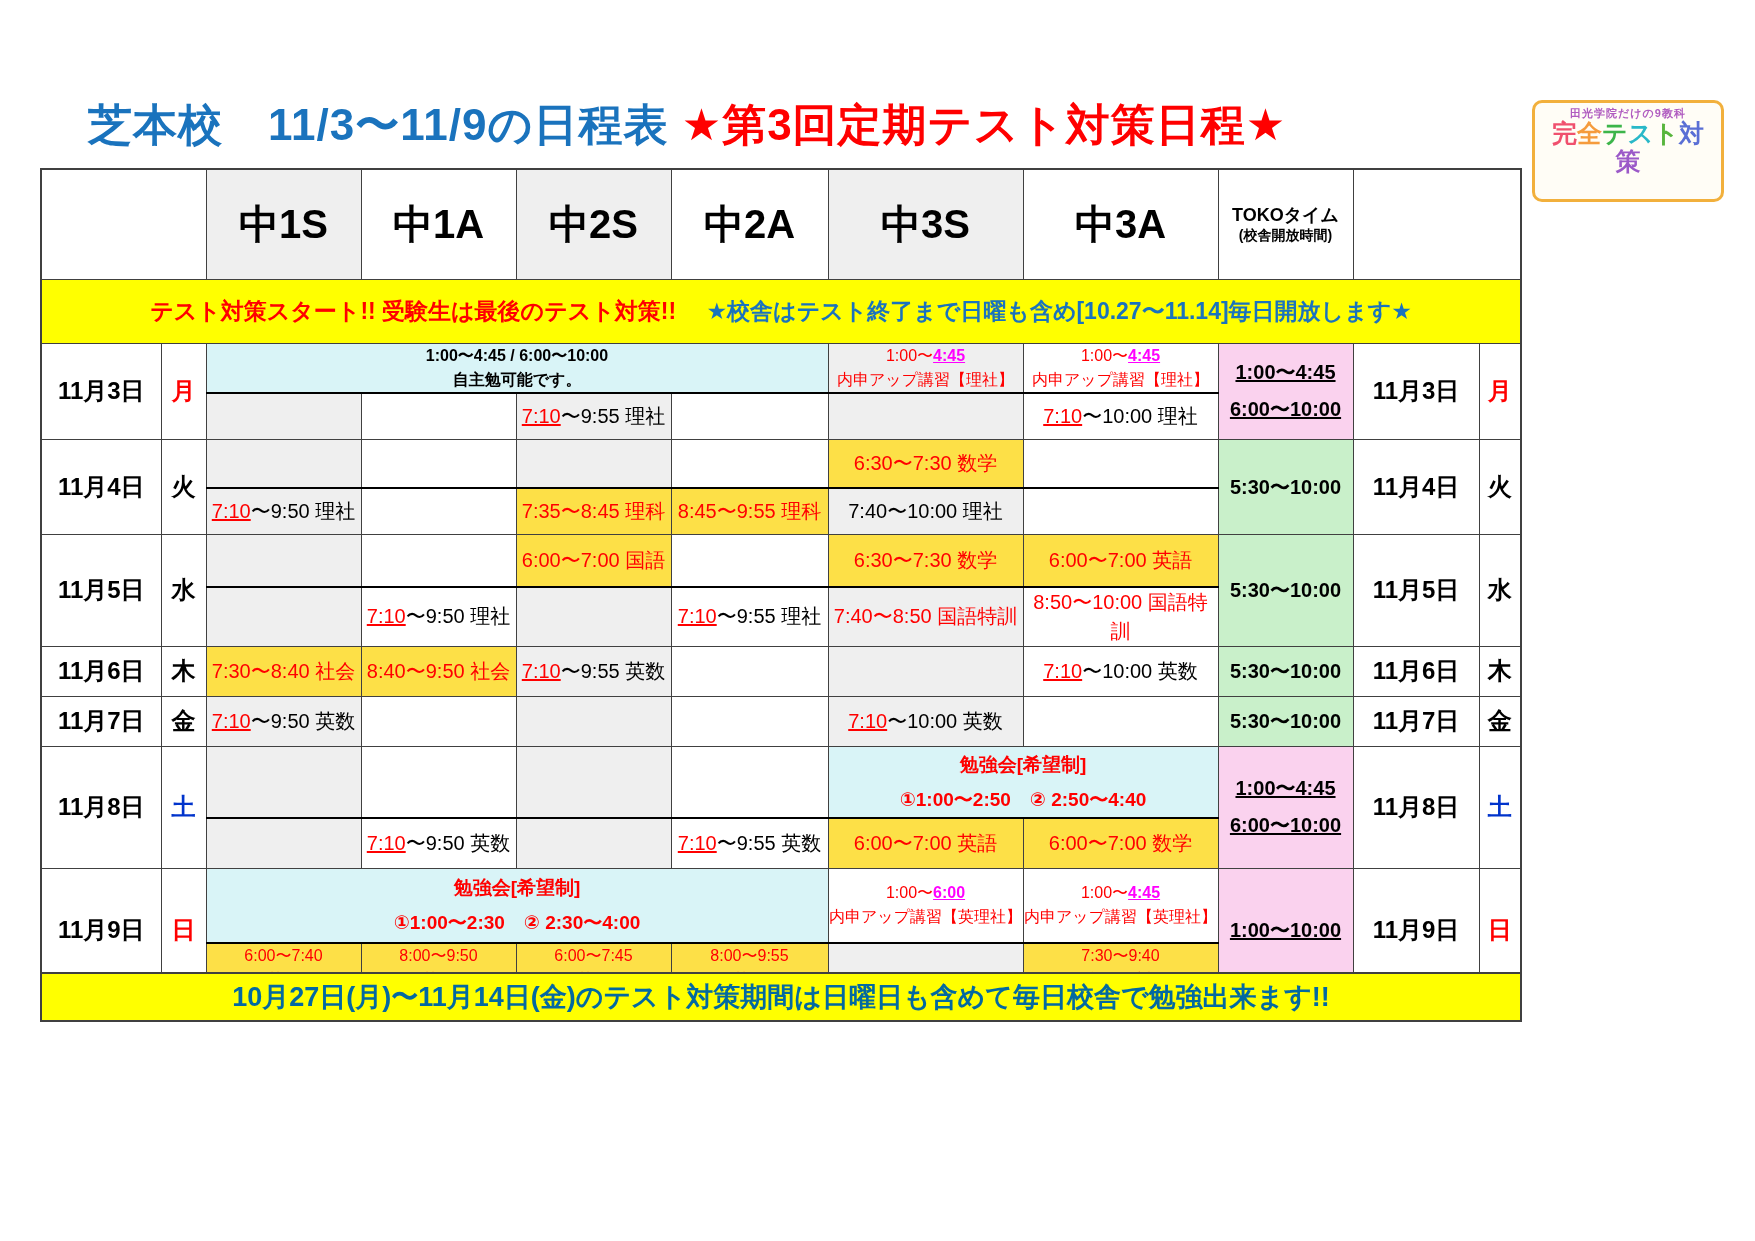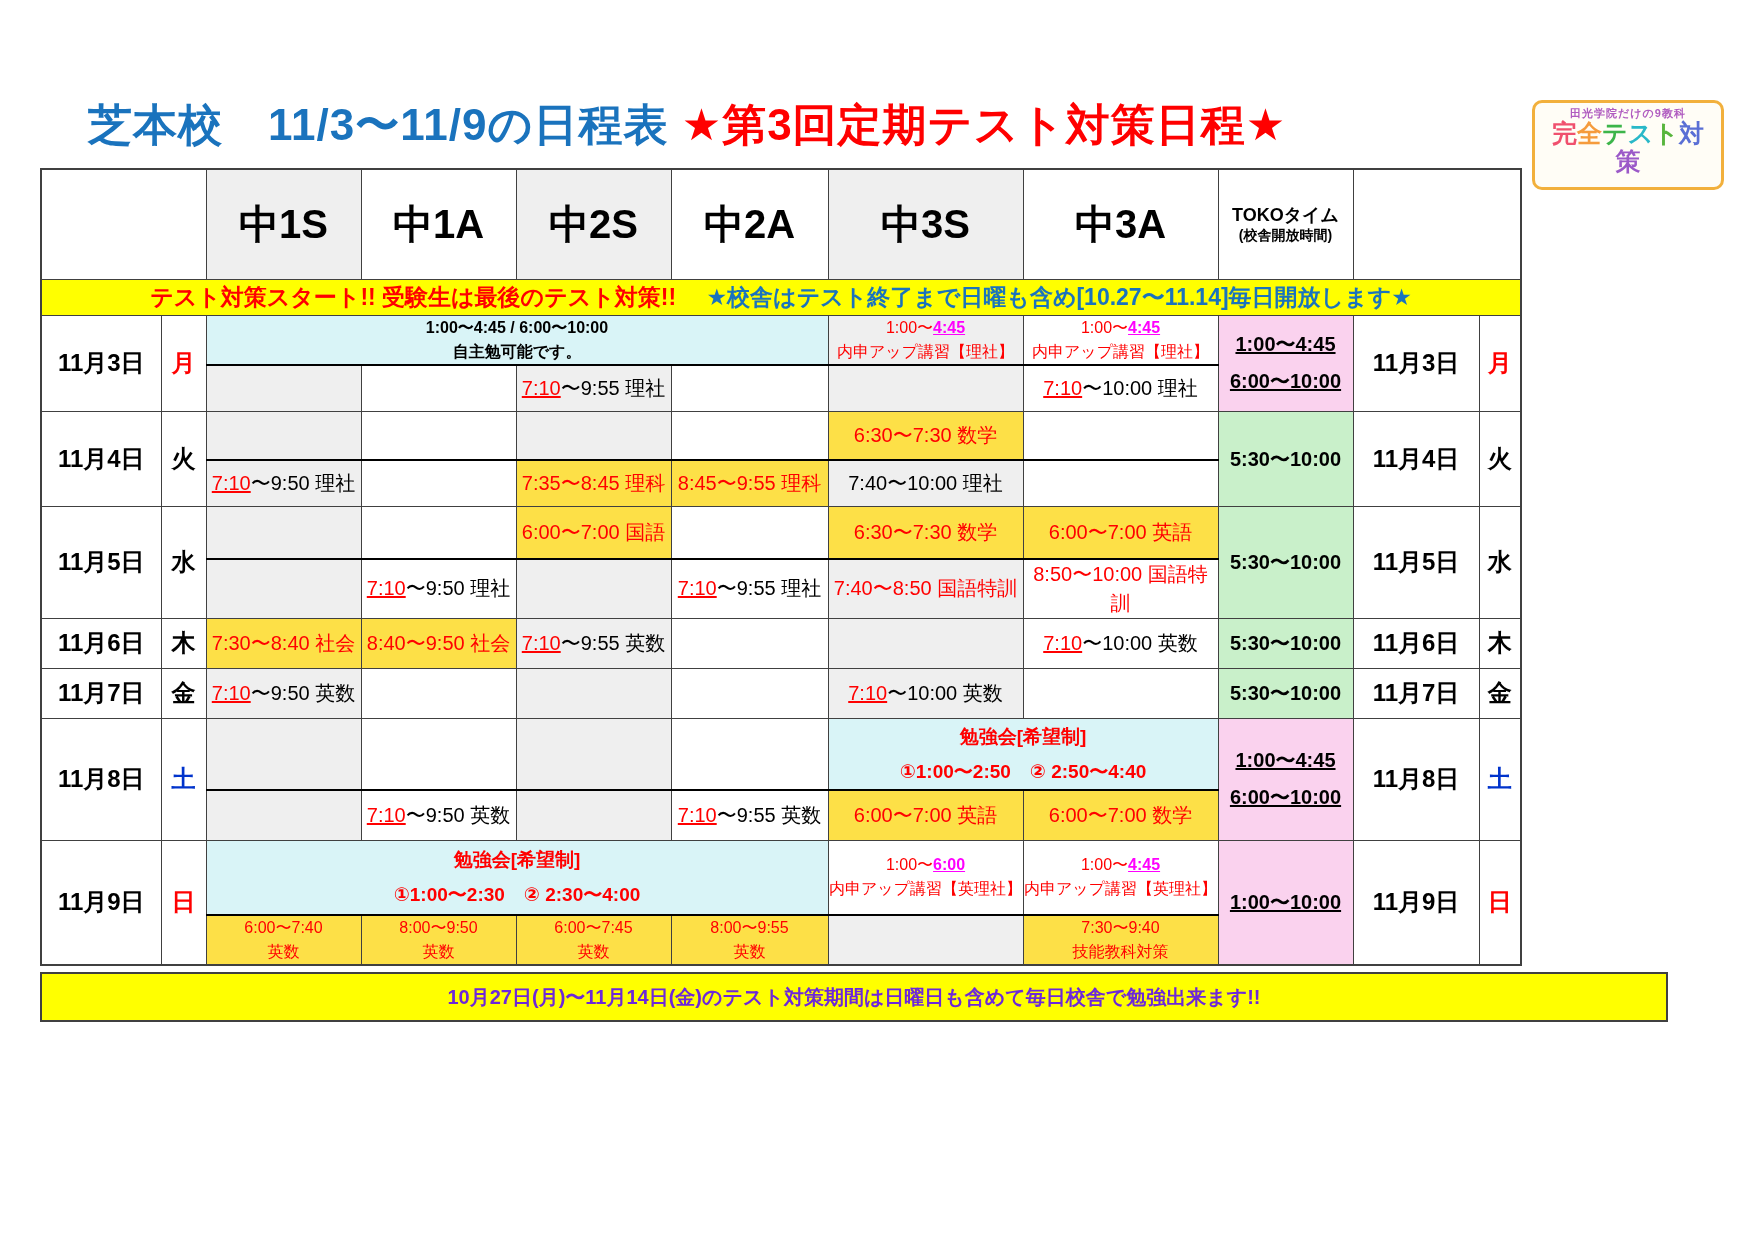--- a/index.html
+++ b/index.html
@@ -7,21 +7,21 @@
     width:1755px;height:1241px;background:#ffffff;position:relative;
     font-family:"Liberation Sans","DejaVu Sans",sans-serif;
     -webkit-font-smoothing:antialiased;
   }
   
   .page-title{position:absolute;left:88px;top:96px;font-size:44px;font-weight:700;white-space:nowrap;letter-spacing:1px;}
   .title-main{color:#1a73bd;margin-top:15px;}
   .title-hl{color:#ff0000;}
   
   .logo{position:absolute;left:1532px;top:100px;width:192px;box-sizing:border-box;
-        border:3px solid #f2b03c;border-radius:10px;background:#fffdf6;padding:4px 6px 12px;text-align:center;}
+        border:3px solid #f2b03c;border-radius:10px;background:#fffdf6;padding:4px 6px 24px;text-align:center;}
   .logo-tagline{font-size:11px;font-weight:700;color:#b05cc0;letter-spacing:1px;line-height:1.2;}
   .logo-title{font-size:25px;font-weight:800;line-height:1.1;letter-spacing:0;}
   
   table.sched{position:absolute;left:40px;top:168px;border-collapse:collapse;table-layout:fixed;width:1482px;border:2px solid #404040;}
   .sched th,.sched td{border:1px solid #404040;padding:0;text-align:center;vertical-align:middle;overflow:hidden;}
   .class-head{font-size:40px;font-weight:700;background:#ffffff;color:#000;}
   .head-gray{background:#efefef;}
   .toko-head{background:#ffffff;font-weight:700;}
   .toko-head .l1{font-size:18px;}
   .toko-head .l2{font-size:14px;}
@@ -49,23 +49,23 @@
   .s-ru{color:#ff0000;text-decoration:underline;}
   .s-m{color:#ff00ff;font-weight:700;text-decoration:underline;}
   
   .toko-cell{font-weight:700;color:#000;}
   .toko-cell .cell-line{font-size:20px;line-height:1.85;}
   .u{text-decoration:underline;}
   
   tr.intra td{border-top:2px solid #000;}
   tr.day-start td,tr.day-start th{border-top:1px solid #909090;}
   
-  .bottom-banner{position:absolute;left:40px;top:972px;width:1628px;height:50px;box-sizing:border-box;
+  .bottom-banner{position:absolute;left:40px;top:972px;width:1482px;height:50px;box-sizing:border-box;
     border:2px solid #404040;background:#ffff00;display:flex;align-items:center;justify-content:center;
-    font-size:20px;font-weight:700;color:#6d28d9;white-space:nowrap;}
+    font-size:27px;font-weight:700;color:#0369a1;white-space:nowrap;}
 </style>
 </head>
 <body>
 
 <div class="page-title">
   <span class="title-main">芝本校　11/3〜11/9の日程表 </span><span class="title-hl">★第3回定期テスト対策日程★</span>
 </div>
 
 <div class="logo">
   <div class="logo-tagline">田光学院だけの9教科</div>
@@ -94,21 +94,21 @@
       <th class="class-head head-gray">中2S</th>
       <th class="class-head">中2A</th>
       <th class="class-head head-gray">中3S</th>
       <th class="class-head">中3A</th>
       <th class="toko-head">
         <div class="l1">TOKOタイム</div>
         <div class="l2">(校舎開放時間)</div>
       </th>
       <th colspan="2"></th>
     </tr>
-    <tr style="height:36px">
+    <tr style="height:64px">
       <td colspan="11" class="banner-cell">
         <span class="banner-red">テスト対策スタート!! 受験生は最後のテスト対策!!</span>
         <span class="banner-blue">★校舎はテスト終了まで日曜も含め[10.27〜11.14]毎日開放します★</span>
       </td>
     </tr>
   </thead>
   <tbody>
       <tr style="height: 48px;">
         <td class="date-cell" rowspan="2">11月3日</td>
         <td class="day-cell day-red" rowspan="2">月</td>

